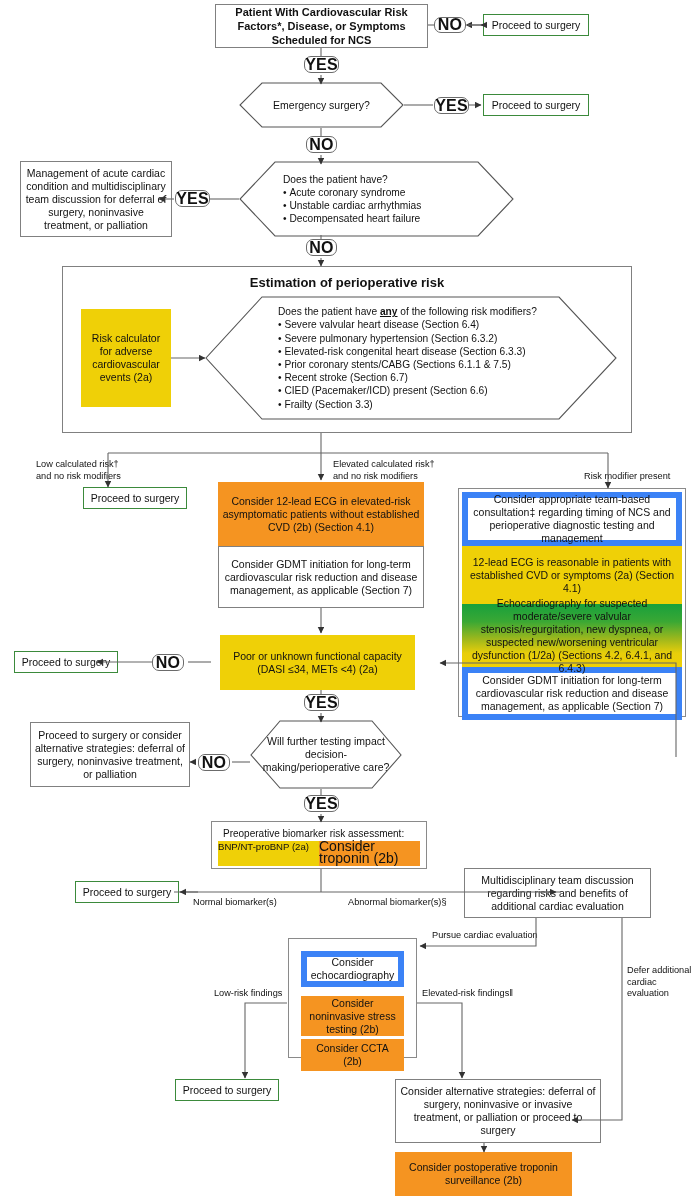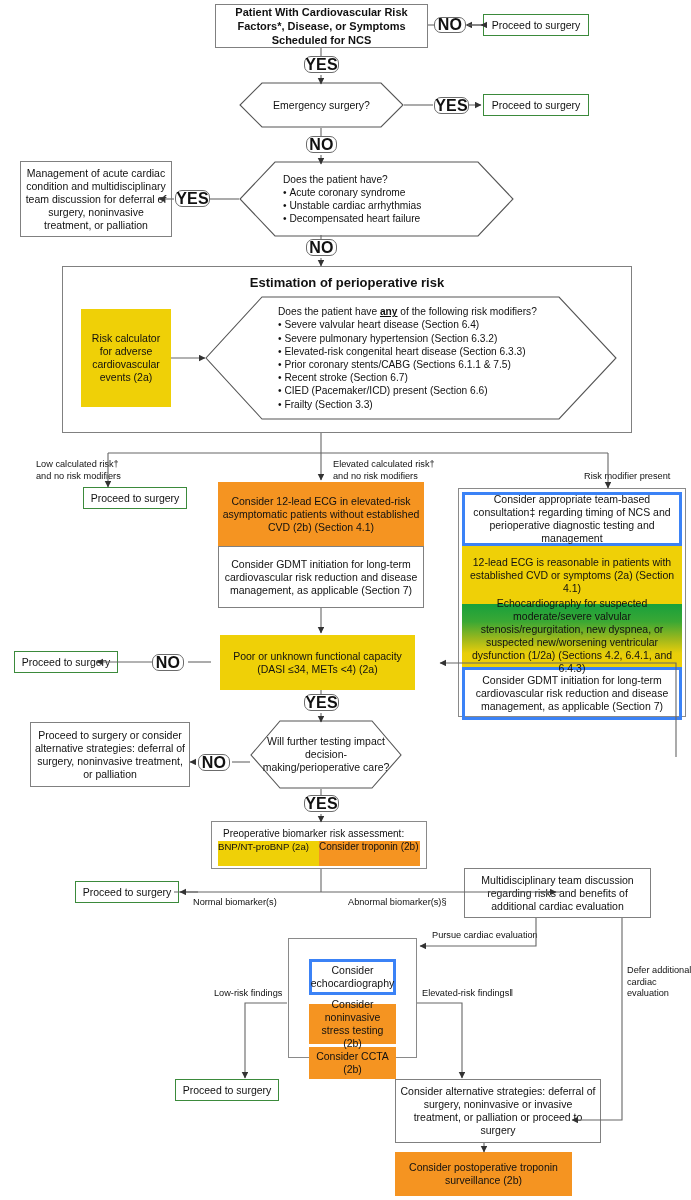--- a/index.html
+++ b/index.html
@@ -90,21 +90,21 @@
   .stack > .cell{
     box-sizing:border-box;
     display:flex;
     align-items:center;
     justify-content:center;
     text-align:center;
     font-size:10.5px;
     line-height:13px;
     padding:3px 5px;
   }
-  .cell.bordered{ border:3px solid #3b82f6; }
+  .cell.bordered{ border:6px solid #3b82f6; }
   svg.wire{
     position:absolute;
     left:0; top:0;
     width:691px;
     height:1200px;
     pointer-events:none;
     z-index:1;
   }
   .bold{font-weight:bold;}
   .ul{text-decoration:underline;}
@@ -358,21 +358,21 @@
   <div class="pill" style="left:304px;top:795px;width:35px;height:17px;">
     <span>YES</span>
   </div>
 
   <div class="stack" style="left:211px;top:821px;width:216px;height:48px;padding:4px 6px;">
     <div class="cell" style="height:15px;justify-content:flex-start;font-size:10px;">Preoperative biomarker risk assessment:</div>
     <div style="display:flex;height:25px;">
       <div class="cell fill-yellow" style="flex:1;font-size:9.6px;line-height:11.5px;">
         <span>BNP/NT-proBNP (2a)</span>
       </div>
-      <div class="cell fill-orange" style="flex:1;font-size:10px;line-height:11.5px;">
+      <div class="cell fill-orange" style="flex:1;font-size:14px;line-height:11.5px;">
         <span>Consider troponin (2b)</span>
       </div>
     </div>
   </div>
 
   <div class="box green" style="left:75px;top:881px;width:104px;height:22px;">
     <span>Proceed to surgery</span>
   </div>
 
   <div class="lbl" style="left:193px;top:897px;width:130px;">Normal biomarker(s)</div>
@@ -382,21 +382,21 @@
   <div class="box" style="left:464px;top:868px;width:187px;height:50px;">
     <span>Multidisciplinary team discussion regarding risks and benefits of additional cardiac evaluation</span>
   </div>
 
   <div class="lbl" style="left:432px;top:930px;width:140px;">Pursue cardiac evaluation</div>
 
   <div class="lbl" style="left:627px;top:965px;width:70px;">Defer additional
 cardiac
 evaluation</div>
 
-  <div class="stack" style="left:288px;top:938px;width:129px;height:120px;padding:20px;">
+  <div class="stack" style="left:288px;top:938px;width:129px;height:120px;padding:12px;">
     <div class="cell bordered" style="height:36px;">
       <span>Consider echocardiography</span>
     </div>
     <div class="cell fill-orange" style="height:40px;margin-top:9px;">
       <span>Consider noninvasive stress testing (2b)</span>
     </div>
     <div class="cell fill-orange" style="height:32px;margin-top:3px;">
       <span>Consider CCTA (2b)</span>
     </div>
   </div>

